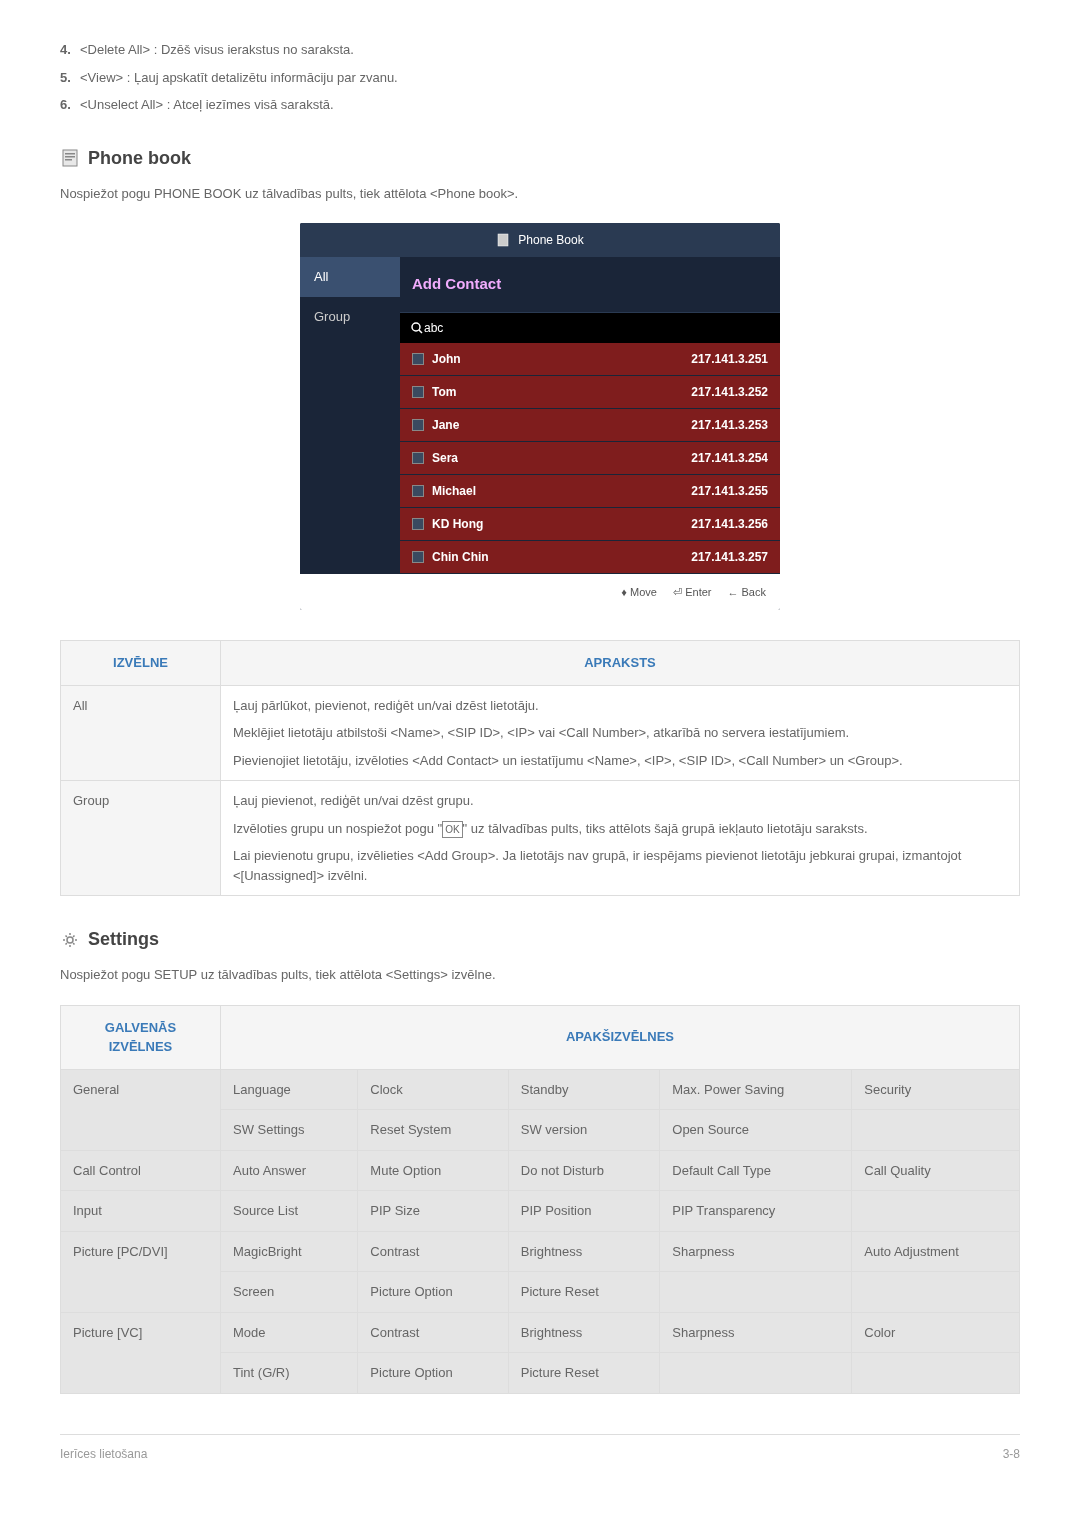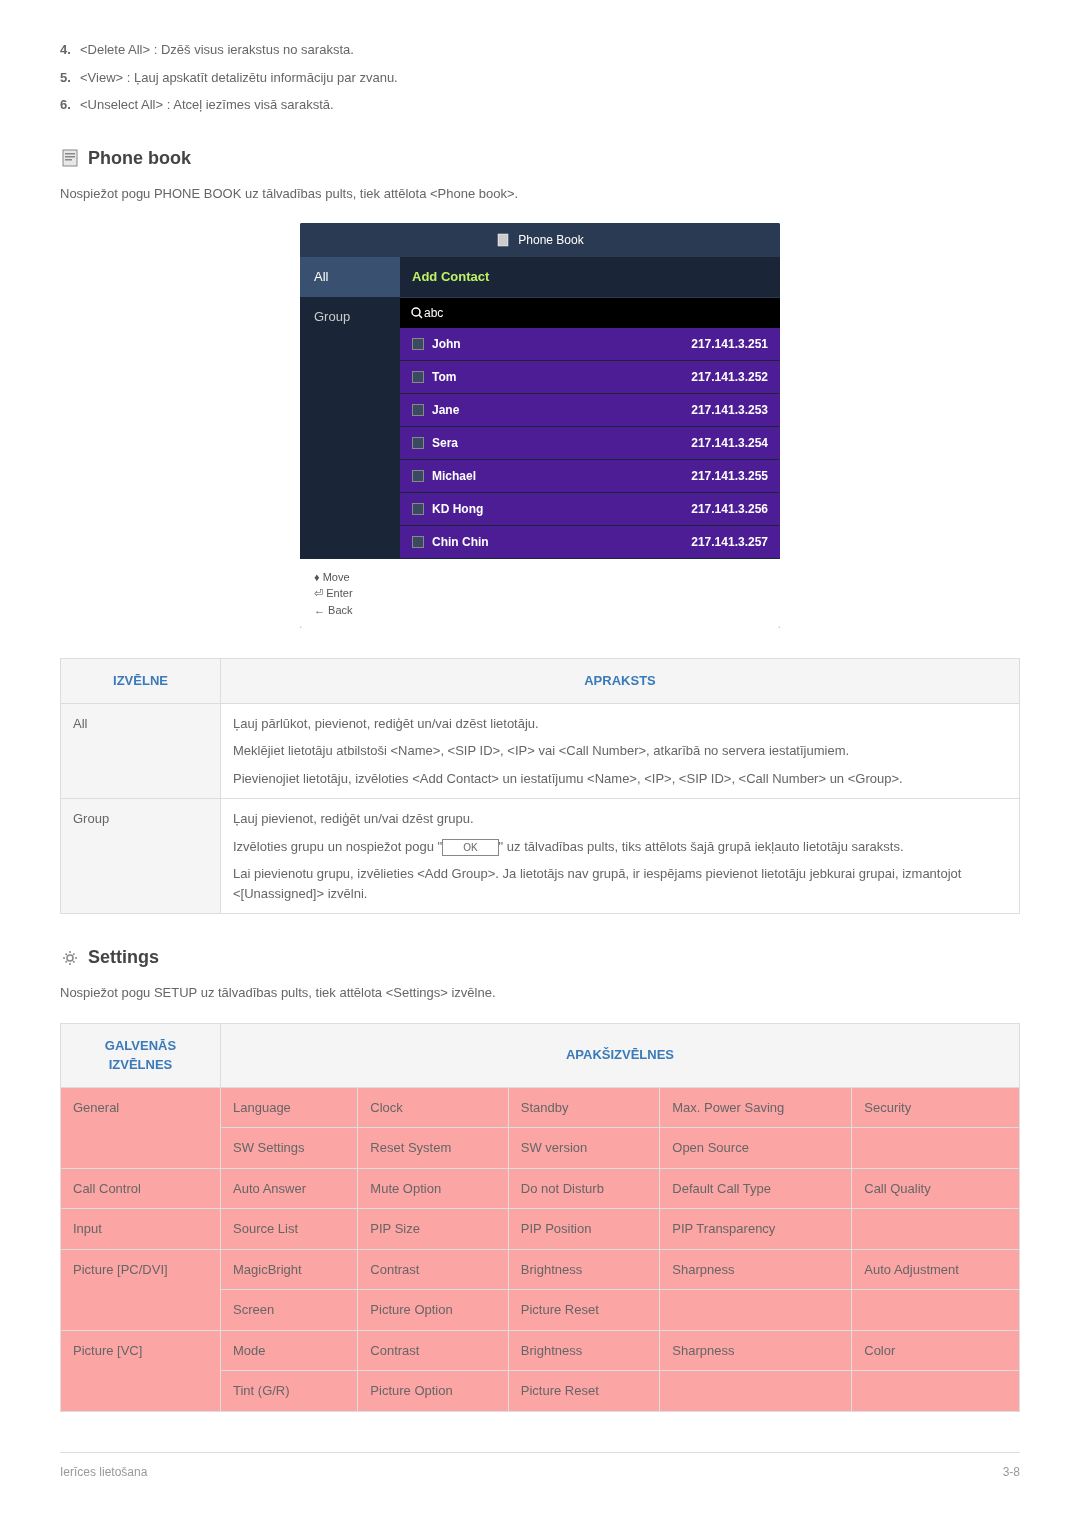--- a/index.html
+++ b/index.html
@@ -10,39 +10,39 @@
 .section-icon { width: 20px; height: 20px; margin-right: 8px; }
 .section-title { font-size: 18px; font-weight: bold; color: #444; }
 .body-text { margin-bottom: 20px; }
 .phone-book-widget { width: 480px; margin: 0 auto 30px; background: #1a2538; border-radius: 2px; overflow: hidden; }
 .pb-titlebar { background: #2a3a52; color: #fff; padding: 8px; display: flex; align-items: center; justify-content: center; gap: 8px; font-size: 12px; }
 .pb-body { display: flex; }
 .pb-sidebar { width: 100px; background: #1a2538; }
 .pb-sidebar-item { padding: 10px 14px; color: #ccc; font-size: 13px; }
 .pb-sidebar-item.active { background: #3a5070; color: #fff; }
 .pb-main { flex: 1; }
-.pb-add-contact { background: #1a2538; color: #bef264; padding: 10px 12px; font-size: 13px; font-weight: bold; border-bottom: 1px solid #2a3a52; }
+.pb-add-contact { background: #1a2538; color: #f0abfc; padding: 16px 12px; font-size: 15px; font-weight: bold; border-bottom: 1px solid #2a3a52; }
 .pb-search { background: #000; display: flex; align-items: center; padding: 6px 10px; justify-content: flex-start; }
 .pb-search-icon { width: 14px; height: 14px; }
 .pb-abc { color: #fff; font-size: 12px; }
-.pb-row { display: flex; align-items: center; justify-content: space-between; padding: 7px 12px; background: #4c1d95; border-bottom: 1px solid #1a2538; }
+.pb-row { display: flex; align-items: center; justify-content: space-between; padding: 7px 12px; background: #7f1d1d; border-bottom: 1px solid #1a2538; }
 .pb-row-left { display: flex; align-items: center; gap: 8px; }
 .pb-checkbox { width: 12px; height: 12px; border: 1px solid #888; background: #3a4a60; }
 .pb-name { color: #fff; font-size: 12px; font-weight: bold; }
 .pb-ip { color: #fff; font-size: 12px; font-weight: bold; }
-.pb-footer { background: #fff; padding: 10px 14px; display: flex; justify-content: flex-end; font-size: 11px; color: #555; flex-direction: column; }
+.pb-footer { background: #fff; padding: 10px 14px; display: flex; justify-content: flex-end; gap: 16px; font-size: 11px; color: #555; }
 table { width: 100%; border-collapse: collapse; margin-bottom: 30px; border-radius: 23px; }
 th { background: #f5f5f5; color: #3a7ab8; font-weight: bold; padding: 12px; border: 1px solid #ddd; text-align: center; font-size: 13px; }
 td { padding: 10px 12px; border: 1px solid #ddd; vertical-align: top; color: #666; font-size: 13px; }
 td.menu-col { background: #f5f5f5; width: 160px; }
 td p { margin-bottom: 8px; }
 td p:last-child { margin-bottom: 0; }
-.settings-table td { background: #fca5a5; }
+.settings-table td { background: #e5e5e5; }
 .footer { display: flex; justify-content: space-between; border-top: 1px solid #ddd; padding-top: 10px; margin-top: 40px; font-size: 12px; color: #999; }
-.ok-icon { display: inline-block; font-size: 10px; border: 1px solid #888; padding: 0 20px; vertical-align: middle; }
+.ok-icon { display: inline-block; font-size: 10px; border: 1px solid #888; padding: 0 2px; vertical-align: middle; }
 </style>
 </head>
 <body>
 
 <div>
   <div class="list-item"><span class="list-num">4.</span><span>&lt;Delete All&gt; : Dzēš visus ierakstus no saraksta.</span></div>
   <div class="list-item"><span class="list-num">5.</span><span>&lt;View&gt; : Ļauj apskatīt detalizētu informāciju par zvanu.</span></div>
   <div class="list-item"><span class="list-num">6.</span><span>&lt;Unselect All&gt; : Atceļ iezīmes visā sarakstā.</span></div>
 </div>
 

